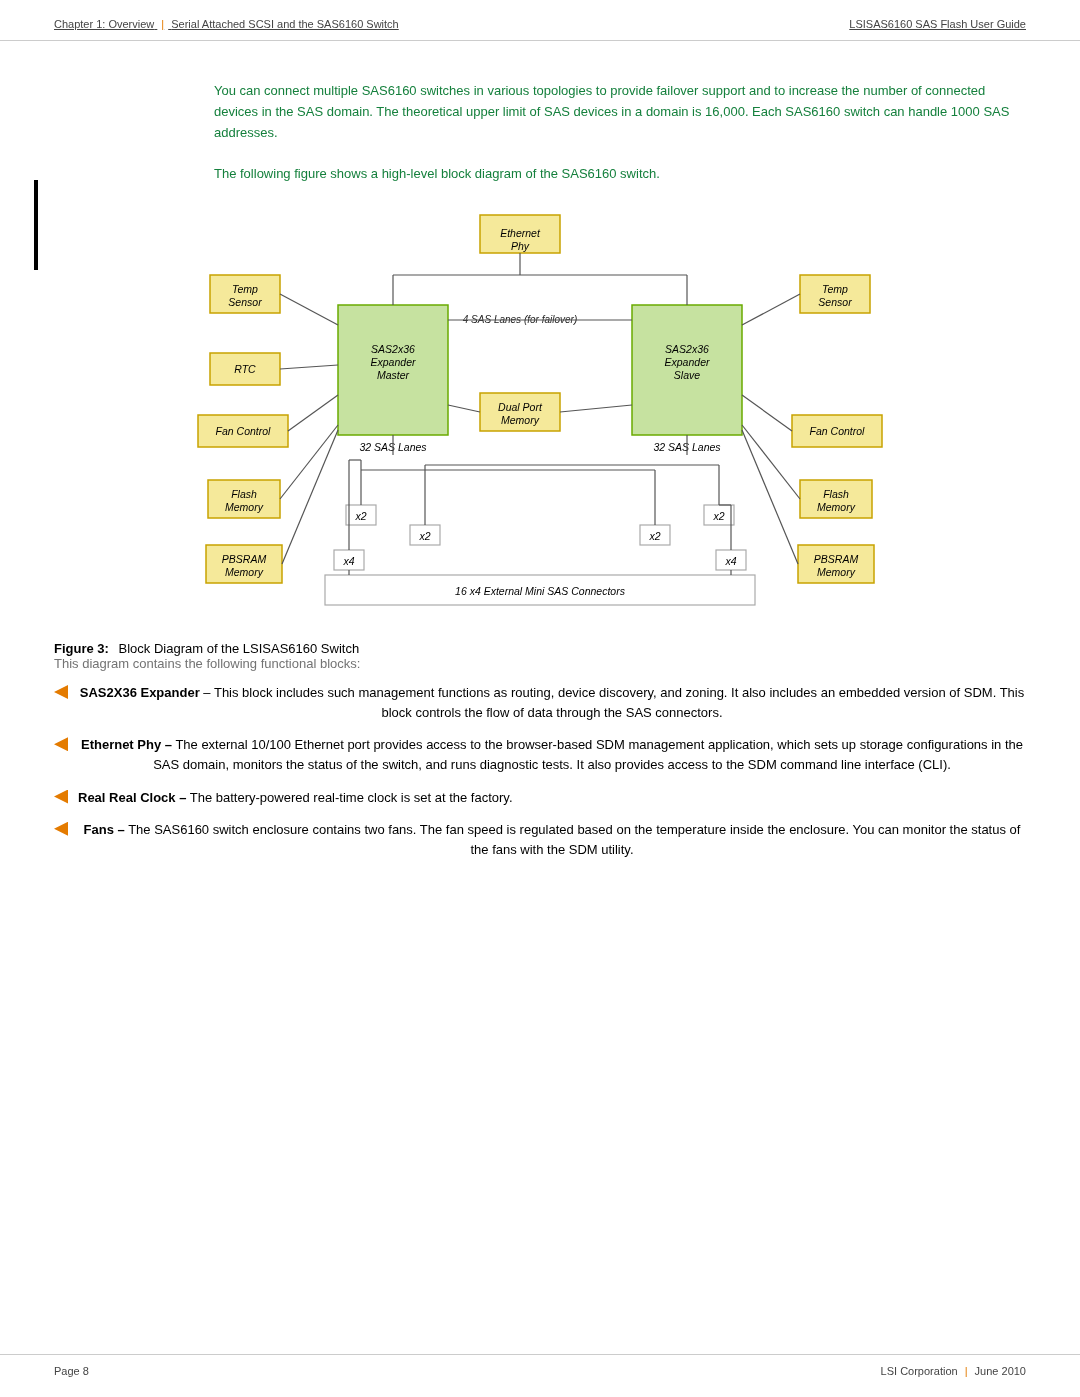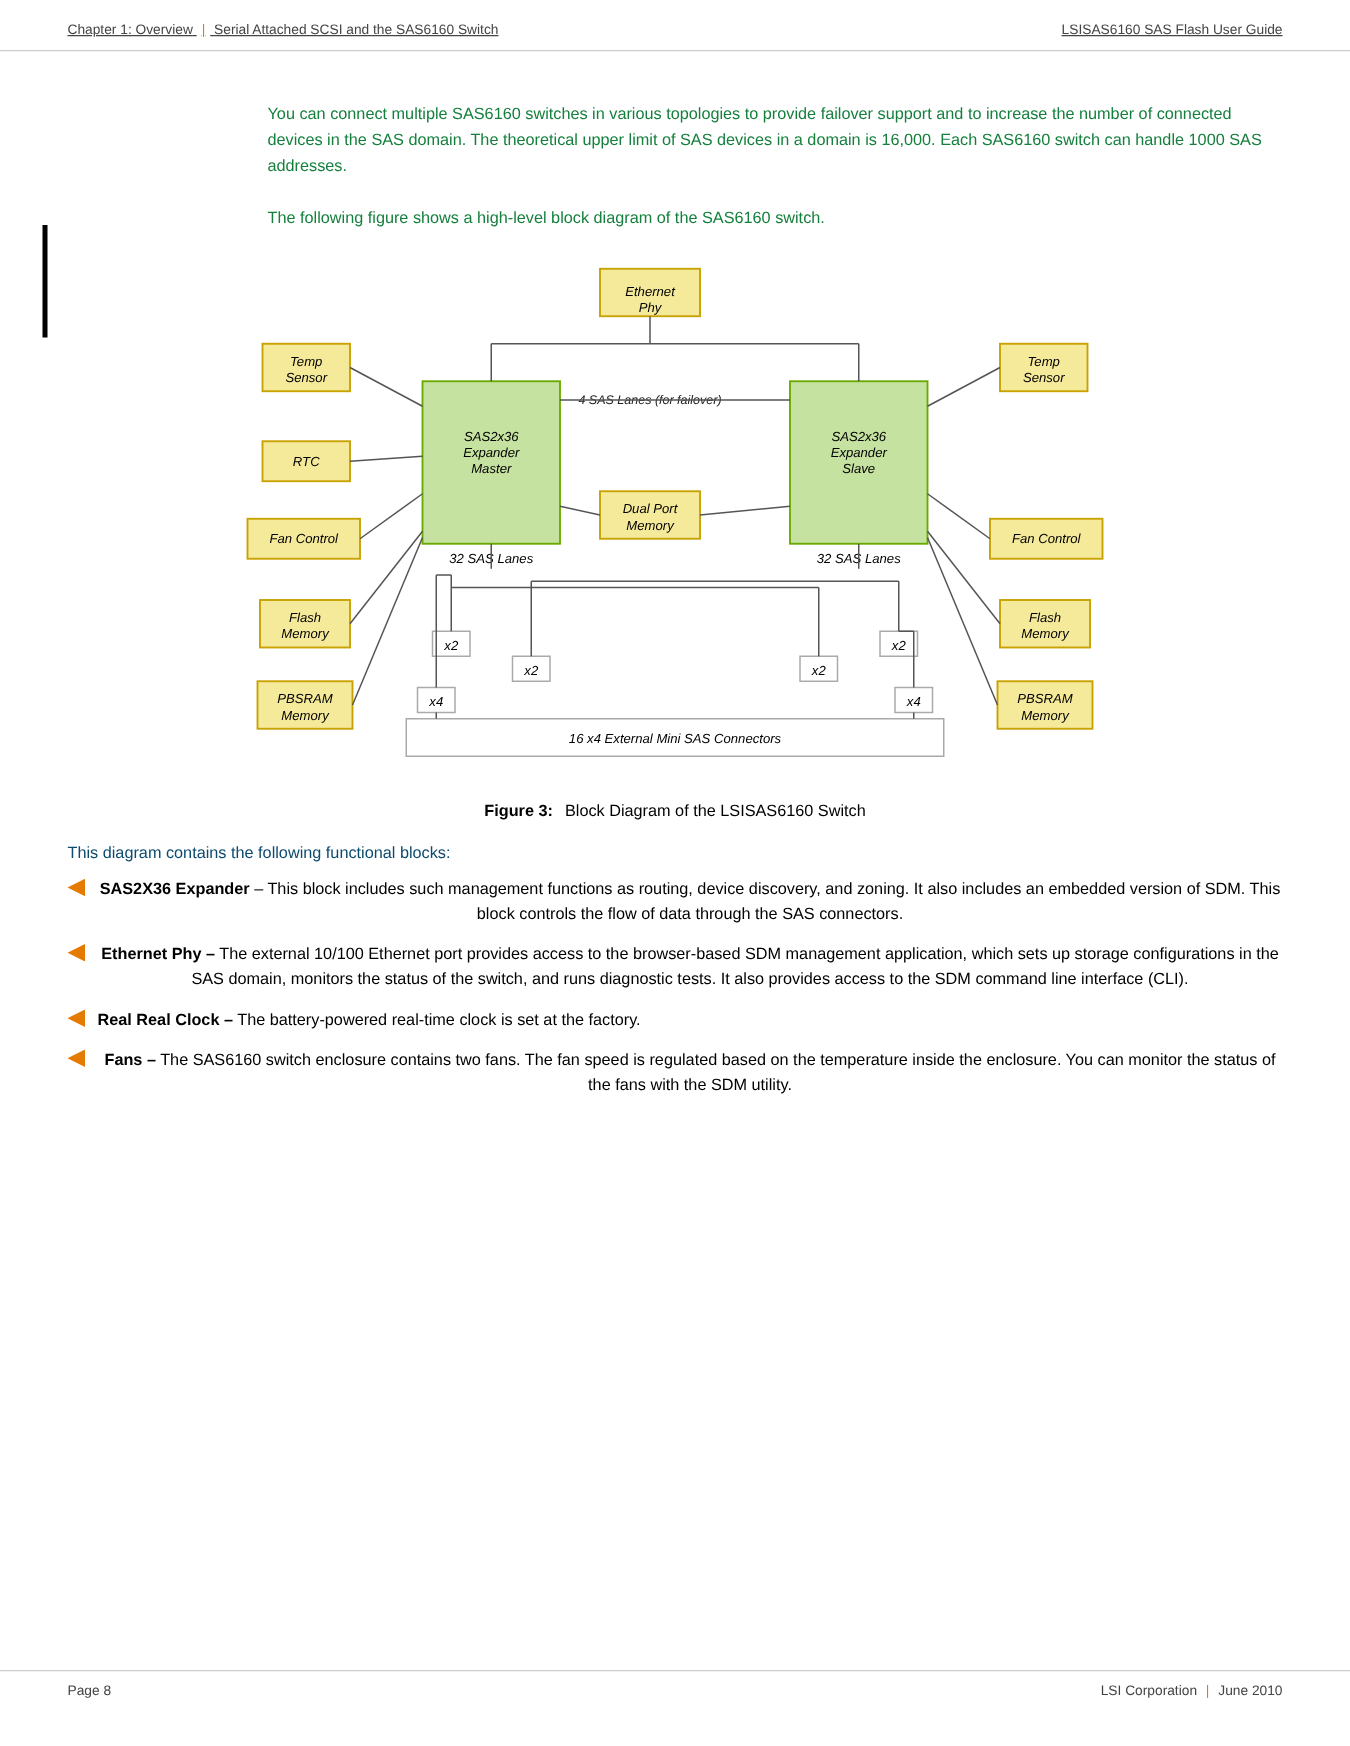--- a/index.html
+++ b/index.html
@@ -57,23 +57,22 @@
     }
 
     .diagram-svg-wrap {
       position: relative;
       width: 740px;
       height: 420px;
     }
 
     
     .figure-caption {
-      text-align: center;
+      text-align: left;
       font-size: 13px;
-      margin-bottom: 18px;
     }
     .figure-caption-label { font-weight: bold; }
 
     
     .bullet-list {
       list-style: none;
       margin: 0 0 10px 0;
       padding: 0;
       text-align: center;
     }
@@ -90,21 +89,21 @@
       min-width: 14px;
       background: #e47b00;
       margin-right: 10px;
       margin-top: 2px;
       display: inline-block;
       clip-path: polygon(0 50%, 100% 0, 100% 100%);
     }
 
     .page-footer {
       position: absolute;
-      bottom: 38px;
+      bottom: 20px;
       left: 0; right: 0;
       display: flex;
       justify-content: space-between;
       padding: 0 54px;
       font-size: 11px;
       color: #444;
       border-top: 1px solid #ccc;
       padding-top: 10px;
     }
     .footer-separator { color: #e47b00; margin: 0 4px; }
@@ -299,21 +298,21 @@
         <line class="line" x1="561" y1="365" x2="561" y2="370"></line>
       </svg>
     </div>
   </div>
 
   <div class="figure-caption">
     <span class="figure-caption-label">Figure 3:</span>
     <span style="margin-left:6px;">Block Diagram of the LSISAS6160 Switch</span>
   </div>
 
-  <p style="font-size:13px; margin-bottom:12px; color:#0c4a6e;">This diagram contains the following functional blocks:</p>
+  <p style="font-size:13px; margin-bottom:12px; color:#737373;">This diagram contains the following functional blocks:</p>
 
   <ul class="bullet-list">
     <li>
       <span class="bullet-icon"></span>
       <span><strong>SAS2X36 Expander</strong> – This block includes such management functions as routing, device discovery, and zoning. It also includes an embedded version of SDM. This block controls the flow of data through the SAS connectors.</span>
     </li>
     <li>
       <span class="bullet-icon"></span>
       <span><strong>Ethernet Phy –</strong> The external 10/100 Ethernet port provides access to the browser-based SDM management application, which sets up storage configurations in the SAS domain, monitors the status of the switch, and runs diagnostic tests. It also provides access to the SDM command line interface (CLI).</span>
     </li>

